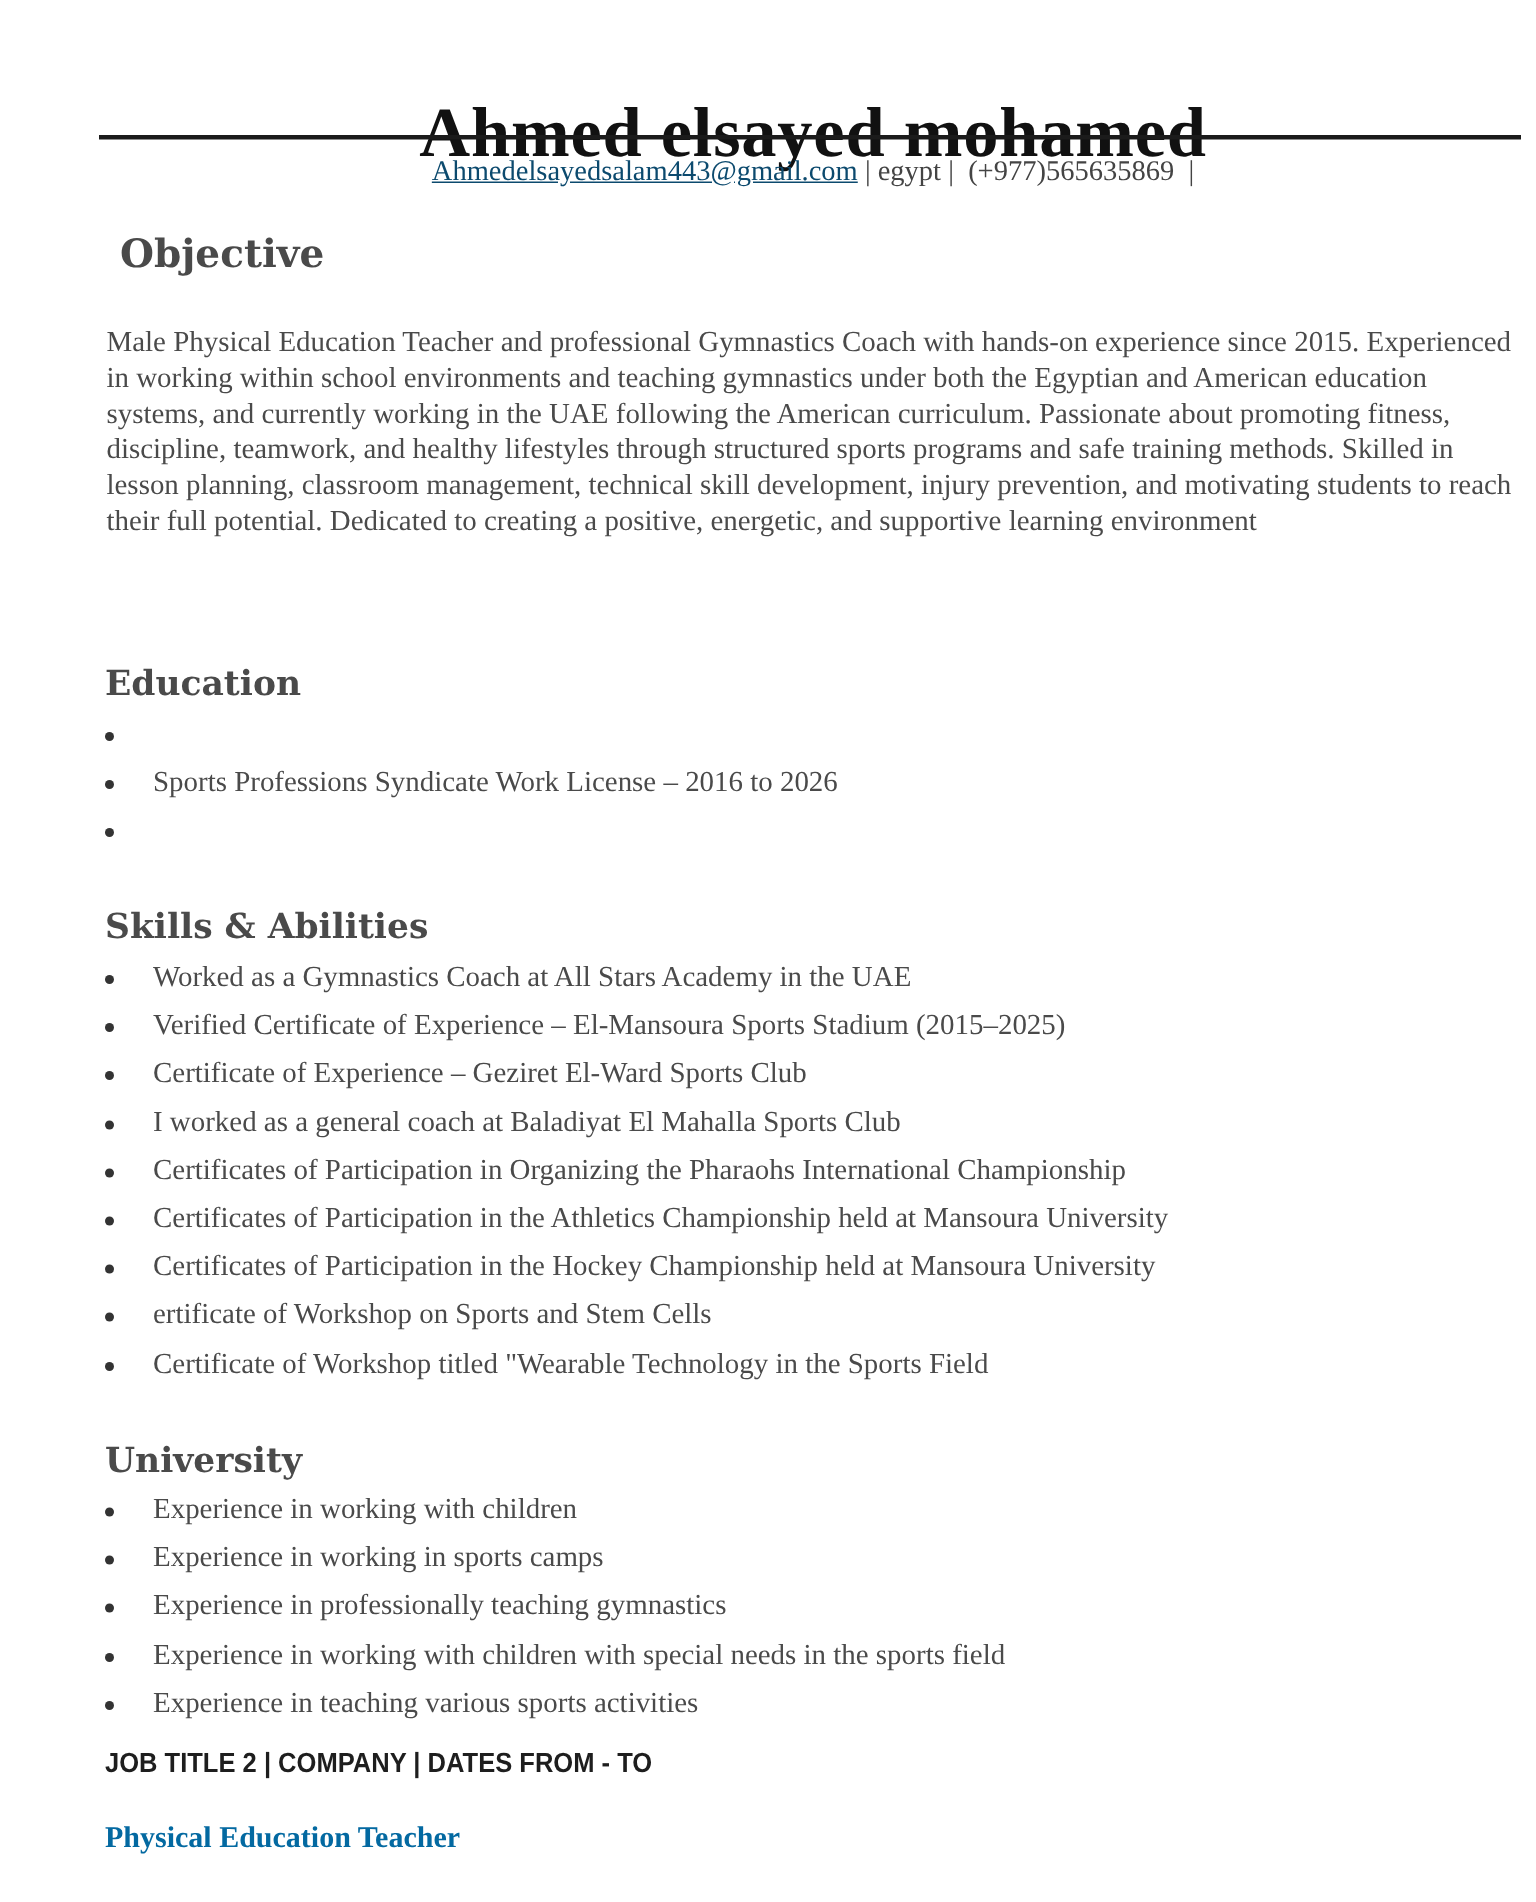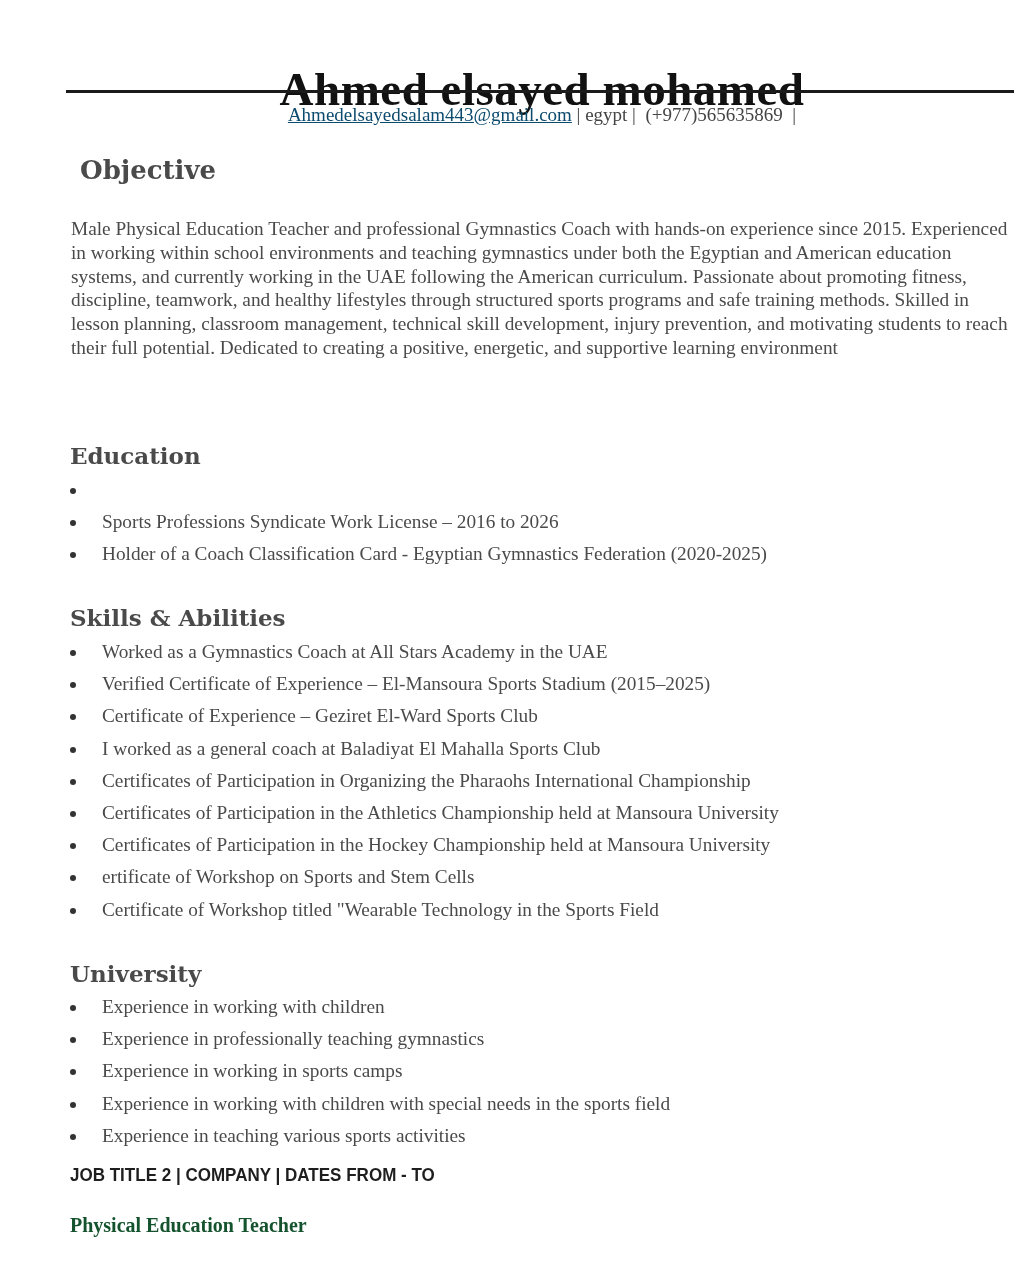--- a/index.html
+++ b/index.html
@@ -120,57 +120,57 @@
       transform-origin: left center;
       margin: 0;
     }
     .role-line {
       position: absolute;
       left: 70px;
       top: 1214px;
       font-family: "Liberation Serif", "DejaVu Serif", serif;
       font-weight: bold;
       font-size: 20px;
-      color: #14532d;
+      color: #0369a1;
       margin: 0;
     }
   </style>
 </head>
 <body>
 
 <h1 class="name">Ahmed elsayed mohamed</h1>
 <div class="rule"></div>
 <div class="contact"><a>Ahmedelsayedsalam443@gmail.com</a><span> | egypt |  </span><span>(+977)565635869</span><span>  |</span></div>
 
 <h2 class="section-title objective-title">Objective</h2>
 <p class="objective-text">Male Physical Education Teacher and professional Gymnastics Coach with hands-on experience since 2015. Experienced in working within school environments and teaching gymnastics under both the Egyptian and American education systems, and currently working in the UAE following the American curriculum. Passionate about promoting fitness, discipline, teamwork, and healthy lifestyles through structured sports programs and safe training methods. Skilled in lesson planning, classroom management, technical skill development, injury prevention, and motivating students to reach their full potential. Dedicated to creating a positive, energetic, and supportive learning environment</p>
 
 <h2 class="section-title h2" style="top:442px;">Education</h2>
 <ul class="items" style="top:474px;">
   <li class="bold-item"><span class="bullet"></span></li>
   <li><span class="bullet"></span><span>Sports Professions Syndicate Work License – 2016 to 2026</span></li>
-  <li><span class="bullet"></span><span>Holder of a Coach Classification Card - Egyptian Gymnastics Federation (2020-2025)</span></li>
+  <li><span class="bullet"></span></li>
 </ul>
 
 <h2 class="section-title h2" style="top:604px;">Skills &amp; Abilities</h2>
 <ul class="items" style="top:636px;">
   <li><span class="bullet"></span><span>Worked as a Gymnastics Coach at All Stars Academy in the UAE</span></li>
   <li><span class="bullet"></span><span>Verified Certificate of Experience – El-Mansoura Sports Stadium (2015–2025)</span></li>
   <li><span class="bullet"></span><span>Certificate of Experience – Geziret El-Ward Sports Club</span></li>
   <li><span class="bullet"></span><span>I worked as a general coach at Baladiyat El Mahalla Sports Club</span></li>
   <li><span class="bullet"></span><span>Certificates of Participation in Organizing the Pharaohs International Championship</span></li>
   <li><span class="bullet"></span><span>Certificates of Participation in the Athletics Championship held at Mansoura University</span></li>
   <li><span class="bullet"></span><span>Certificates of Participation in the Hockey Championship held at Mansoura University</span></li>
   <li><span class="bullet"></span><span>ertificate of Workshop on Sports and Stem Cells</span></li>
   <li><span class="bullet"></span><span>Certificate of Workshop titled "Wearable Technology in the Sports Field</span></li>
 </ul>
 
 <h2 class="section-title h2" style="top:960px;">University</h2>
 <ul class="items" style="top:991px;">
   <li><span class="bullet"></span><span>Experience in working with children</span></li>
+  <li><span class="bullet"></span><span>Experience in working in sports camps</span></li>
   <li><span class="bullet"></span><span>Experience in professionally teaching gymnastics</span></li>
-  <li><span class="bullet"></span><span>Experience in working in sports camps</span></li>
   <li><span class="bullet"></span><span>Experience in working with children with special needs in the sports field</span></li>
   <li><span class="bullet"></span><span>Experience in teaching various sports activities</span></li>
 </ul>
 
 <p class="job-line">JOB TITLE 2 | COMPANY | DATES FROM - TO</p>
 <p class="role-line">Physical Education Teacher</p>
 
 </body></html>

